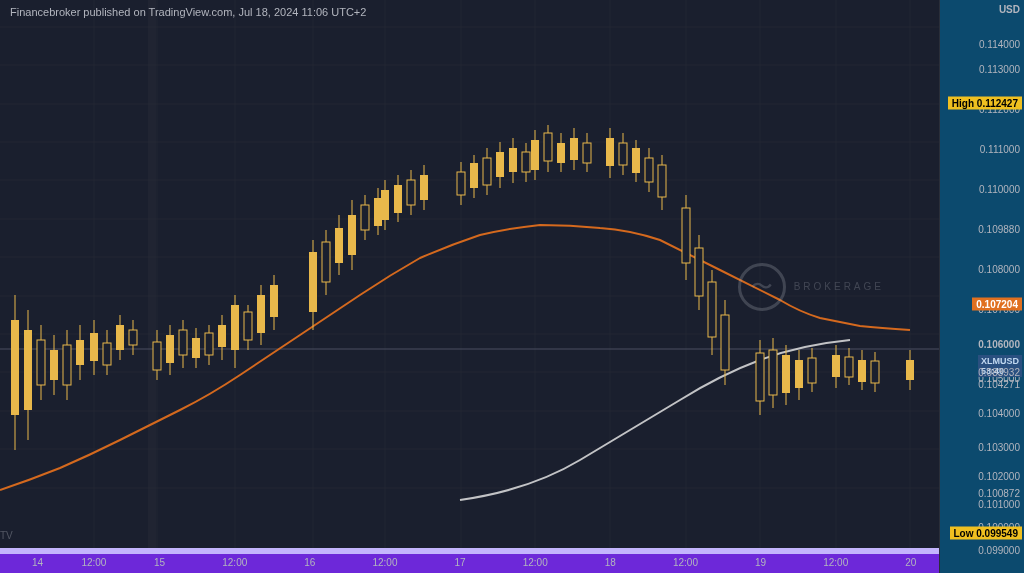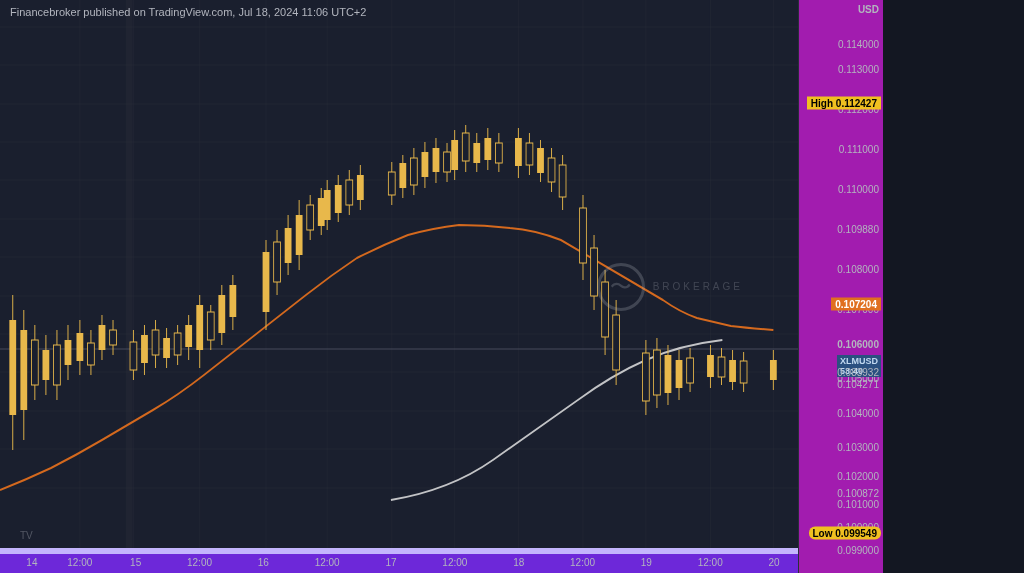--- a/index.html
+++ b/index.html
@@ -6,21 +6,21 @@
     body {
       background: #131722;
       font-family: 'Trebuchet MS', Arial, sans-serif;
       width: 1024px;
       height: 573px;
       overflow: hidden;
       position: relative;
     }
 
     #chart-container {
-      width: 883px;
+      width: 1024px;
       height: 573px;
       position: relative;
       background: #1a1f2e;
     }
 
     #chart-header {
       position: absolute;
       top: 6px;
       left: 10px;
       z-index: 10;
@@ -30,21 +30,21 @@
       color: #b2b5be;
       font-size: 11px;
     }
 
     #price-axis {
       position: absolute;
       right: 0;
       top: 0;
       width: 85px;
       height: 100%;
-      background: #a21caf;
+      background: #0c4a6e;
       border-left: 1px solid #2a2e39;
       z-index: 5;
     }
 
     .price-label {
       position: absolute;
       right: 4px;
       color: #b2b5be;
       font-size: 10px;
       transform: translateY(-50%);
@@ -125,21 +125,21 @@
 
     #watermark .wm-text .wm-brokerage {
       font-size: 10px;
       letter-spacing: 3px;
     }
 
     
     #tv-logo {
       position: absolute;
       bottom: 30px;
-      left: 20px;
+      left: 0;
       z-index: 10;
       opacity: 0.6;
     }
 
     #tv-logo span {
       color: #787b86;
       font-size: 10px;
     }
 
     
@@ -413,21 +413,21 @@
     <div class="price-label" style="top:78%;">0.103000</div>
     <div class="price-label" style="top:83%;">0.102000</div>
     <div class="price-label" style="top:88%;">0.101000</div>
     <div class="price-label" style="top:92%;">0.100000</div>
     <div class="price-label" style="top:96%;">0.099000</div>
 
     <div class="price-label-box" style="top:18%;background:#f0c020;color:#000;">
       <span>High</span>&nbsp;<span>0.112427</span>
     </div>
 
-    <div class="price-label-box" style="top:93%;background:#f0c020;color:#000;border-radius:6px;">
+    <div class="price-label-box" style="top:93%;background:#f0c020;color:#000;">
       <span>Low</span>&nbsp;<span>0.099549</span>
     </div>
 
     <div class="price-label-box" style="top:53%;background:#e07020;color:#fff;">
       <span>0.107204</span>
     </div>
 
     <div style="position:absolute;top:62%;right:2px;background:#2a5080;color:#c0d8f0;font-size:9px;padding:1px 3px;font-weight:bold;">
       <div>XLMUSD</div>
       <div>53:40</div>

